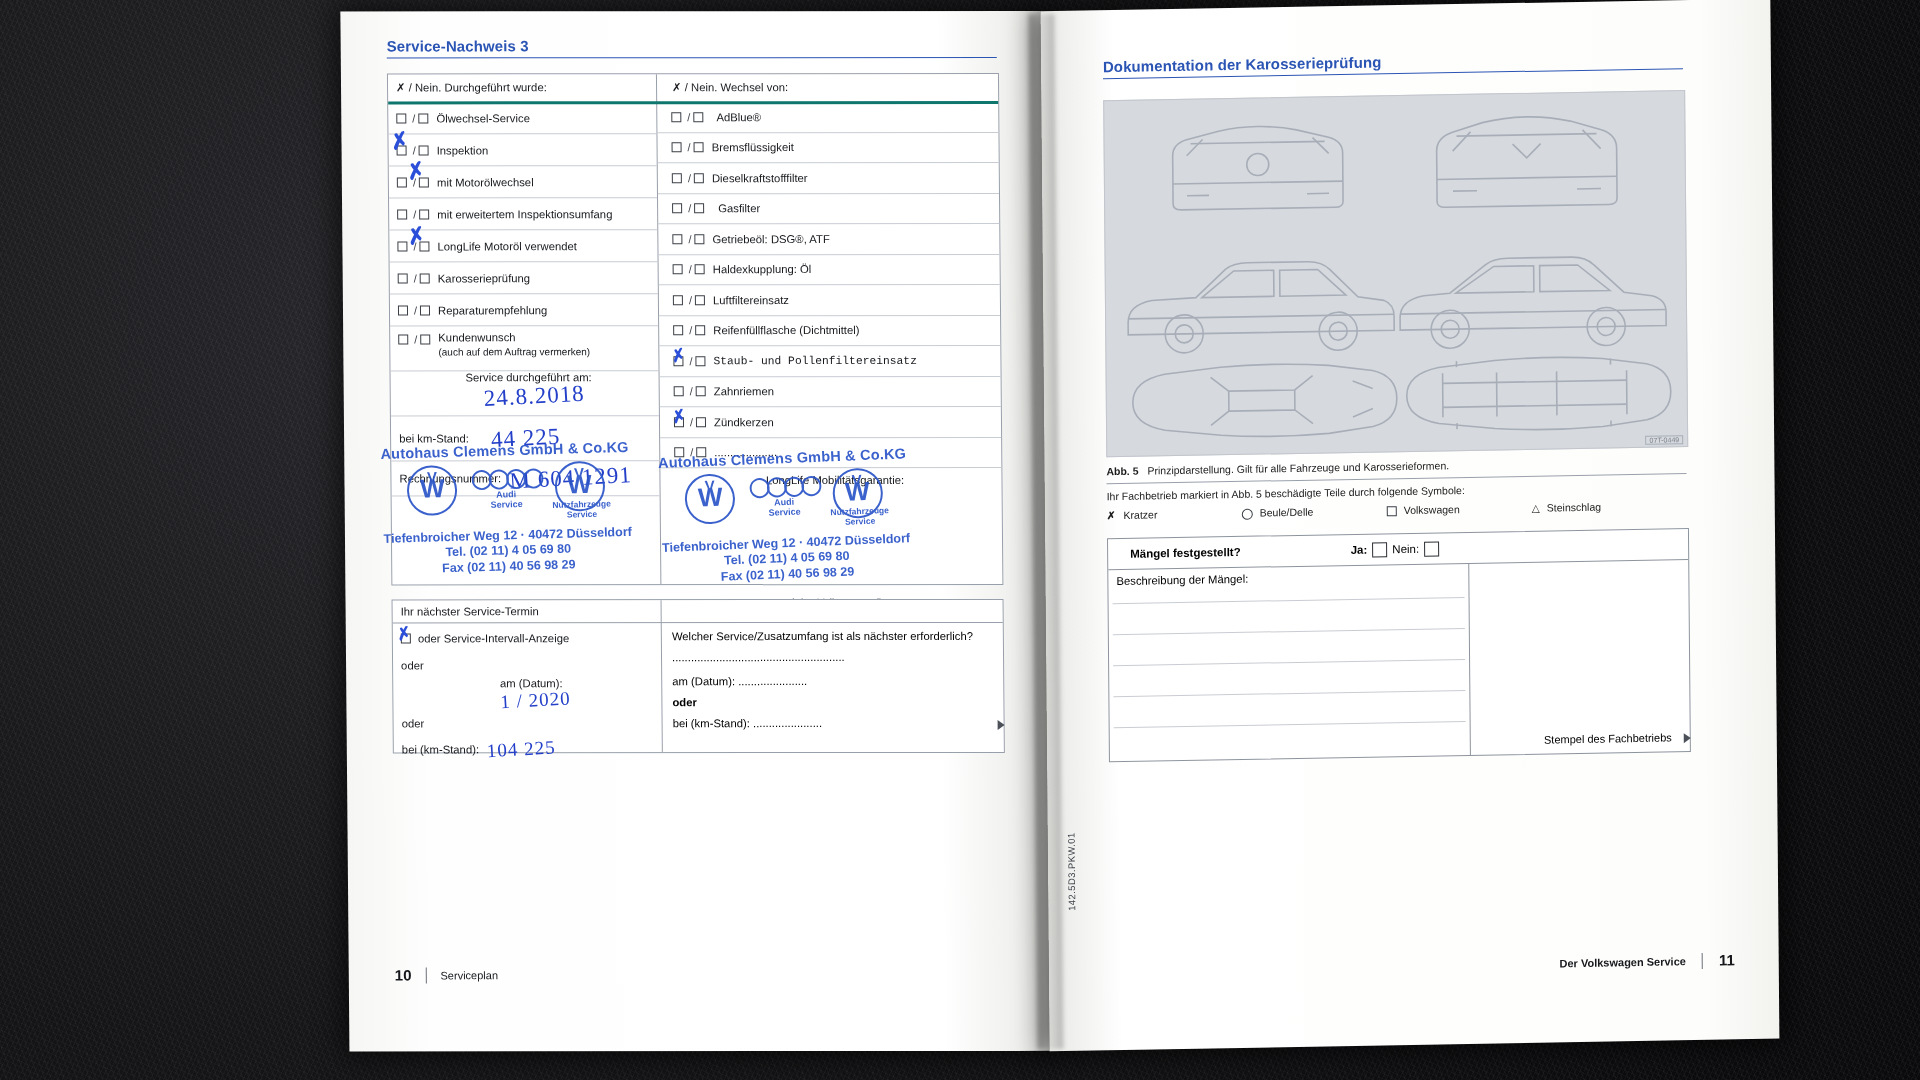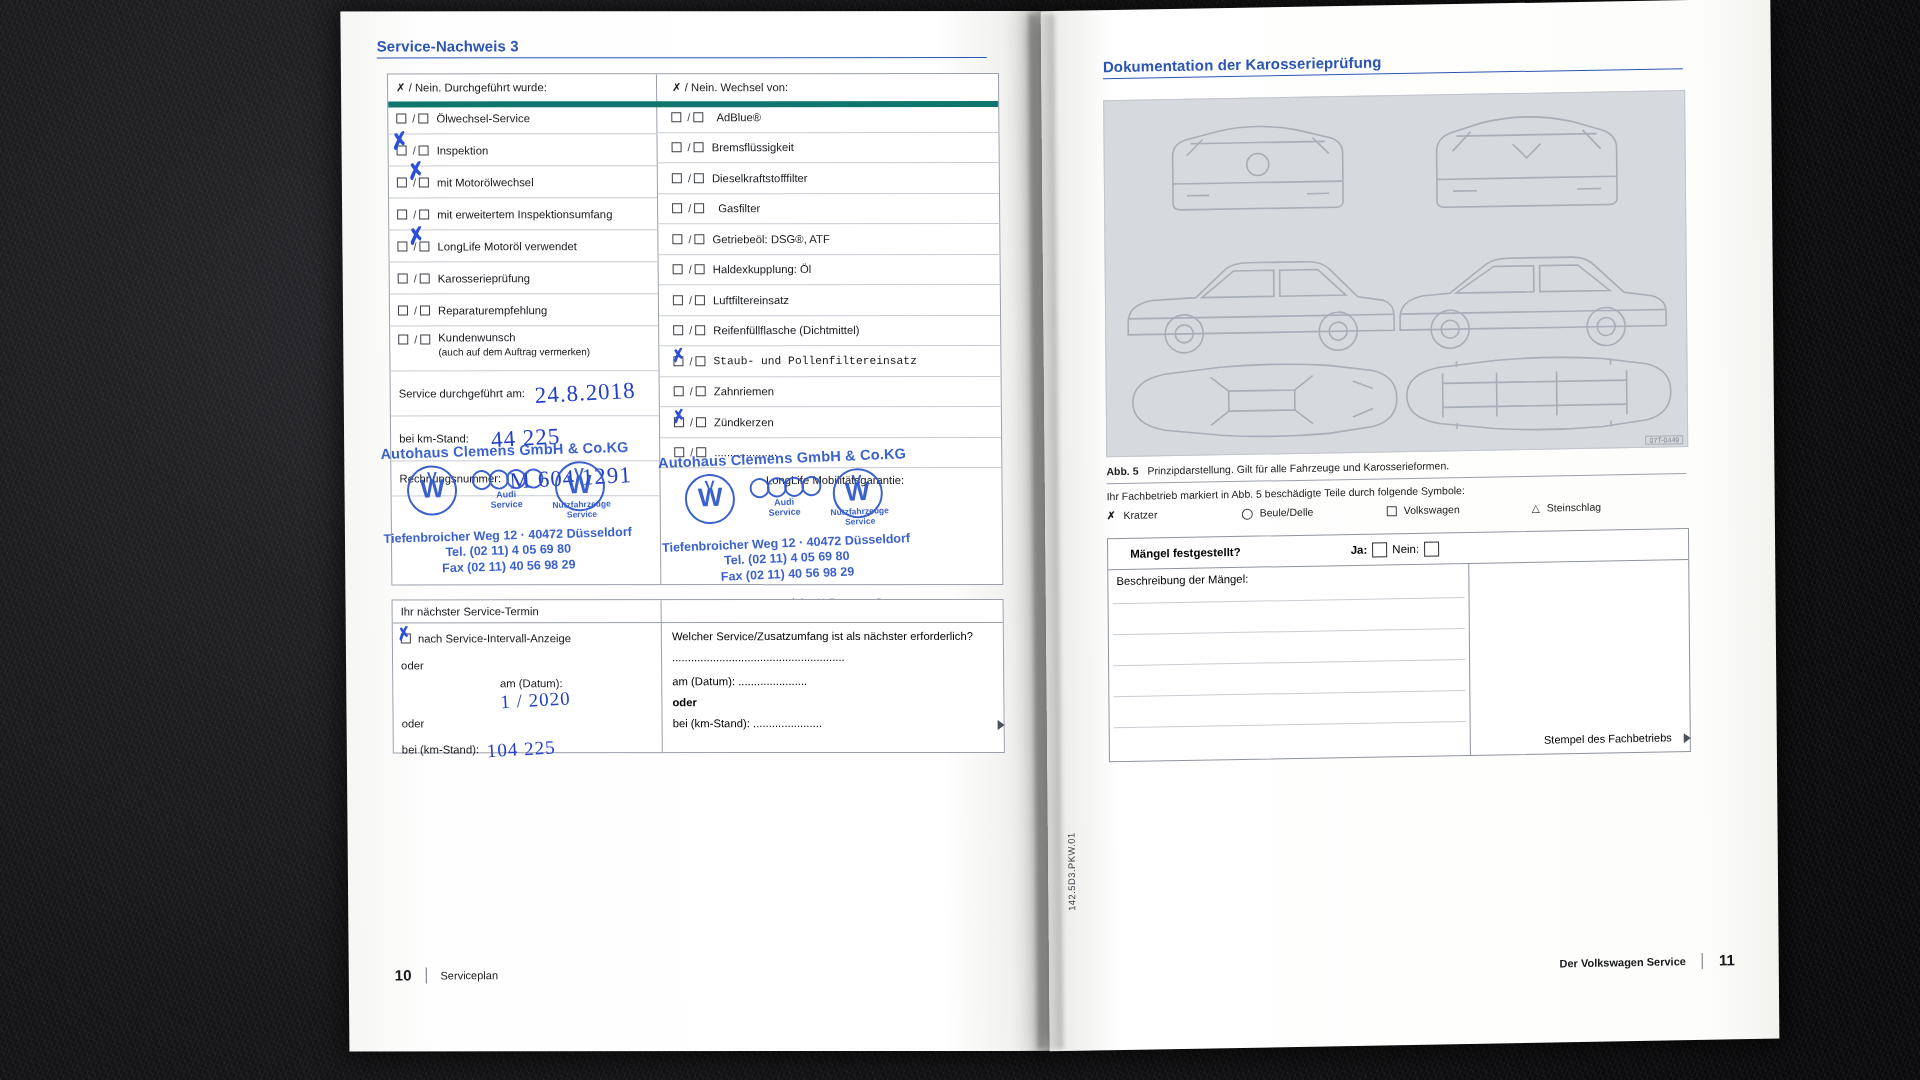--- a/index.html
+++ b/index.html
@@ -121,29 +121,29 @@
 </style>
 </head>
 <body>
 
 <div class="bg"></div>
 
 <div class="book">
 
   <div class="page page-left">
 
-    <div class="sheet" style="left:36px;top:26px;width:610px;">
+    <div class="sheet" style="left:46px;top:26px;width:610px;">
       <div class="hdr">Service-Nachweis 3</div>
       <div class="hdr-rule"></div>
     </div>
 
     <div class="tbl" style="left:46px;top:62px;width:610px;height:510px;">
       <div class="col-div" style="left:268px;"></div>
 
-      <div class="row" style="height:27px;border-bottom:6px solid #0f766e;">
+      <div class="row" style="height:27px;border-bottom:3px solid #0f766e;">
         <span style="width:260px;">✗ / Nein. Durchgeführt wurde:</span>
         <span style="padding-left:16px;">✗ / Nein. Wechsel von:</span>
       </div>
 
       <div style="position:absolute;left:0;top:28px;width:268px;">
         <div class="row" style="height:31px;">
           <span class="cb"></span>
             <span class="sep">/</span>
             <span class="cb"></span>
           <span style="margin-left:5px;">Ölwechsel-Service</span>
@@ -190,21 +190,21 @@
         <div class="row" style="height:40px;align-items:flex-start;padding-top:4px;">
           <span class="cb" style="margin-top:4px;"></span>
             <span class="sep" style="margin-top:3px;">/</span>
             <span class="cb" style="margin-top:4px;"></span>
           <span style="margin-left:5px;line-height:1.25;">
             <span>Kundenwunsch</span><br>
             <span style="font-size:10px;">(auch auf dem Auftrag vermerken)</span>
           </span>
         </div>
 
-        <div class="row" style="height:44px;">
+        <div class="row" style="height:44px;flex-direction:column;">
           <span>Service durchgeführt am:</span>
           <span class="hand" style="margin-left:10px;">24.8.2018</span>
         </div>
         <div class="row" style="height:44px;">
           <span>bei km-Stand:</span>
           <span class="hand" style="margin-left:22px;">44 225</span>
         </div>
         <div class="row" style="height:34px;">
           <span>Rechnungsnummer:</span>
           <span class="hand" style="margin-left:8px;">M 604 1291</span>
@@ -331,21 +331,21 @@
 
     <div class="tbl" style="left:46px;top:588px;width:610px;height:152px;">
       <div class="col-div" style="left:268px;"></div>
       <div class="row" style="height:22px;border-bottom:1px solid #9aa0ab;">
         <span>Ihr nächster Service-Termin</span>
       </div>
 
       <div style="position:absolute;left:0;top:23px;width:268px;">
         <div class="row ticked" style="height:30px;border-bottom:none;">
           <span class="cb"></span>
-          <span style="margin-left:4px;">nach Service-Intervall-Anzeige</span>
+          <span style="margin-left:4px;">oder Service-Intervall-Anzeige</span>
           <span class="bigX" style="left:4px;top:2px;font-size:17px;">✗</span>
         </div>
         <div class="row" style="height:24px;border-bottom:none;">
           <span>oder</span>
         </div>
         <div class="row" style="height:34px;border-bottom:none;flex-direction:column;">
           <span>am (Datum):</span>
           <span class="hand sm" style="margin-left:8px;">1 / 2020</span>
         </div>
         <div class="row" style="height:24px;border-bottom:none;">

